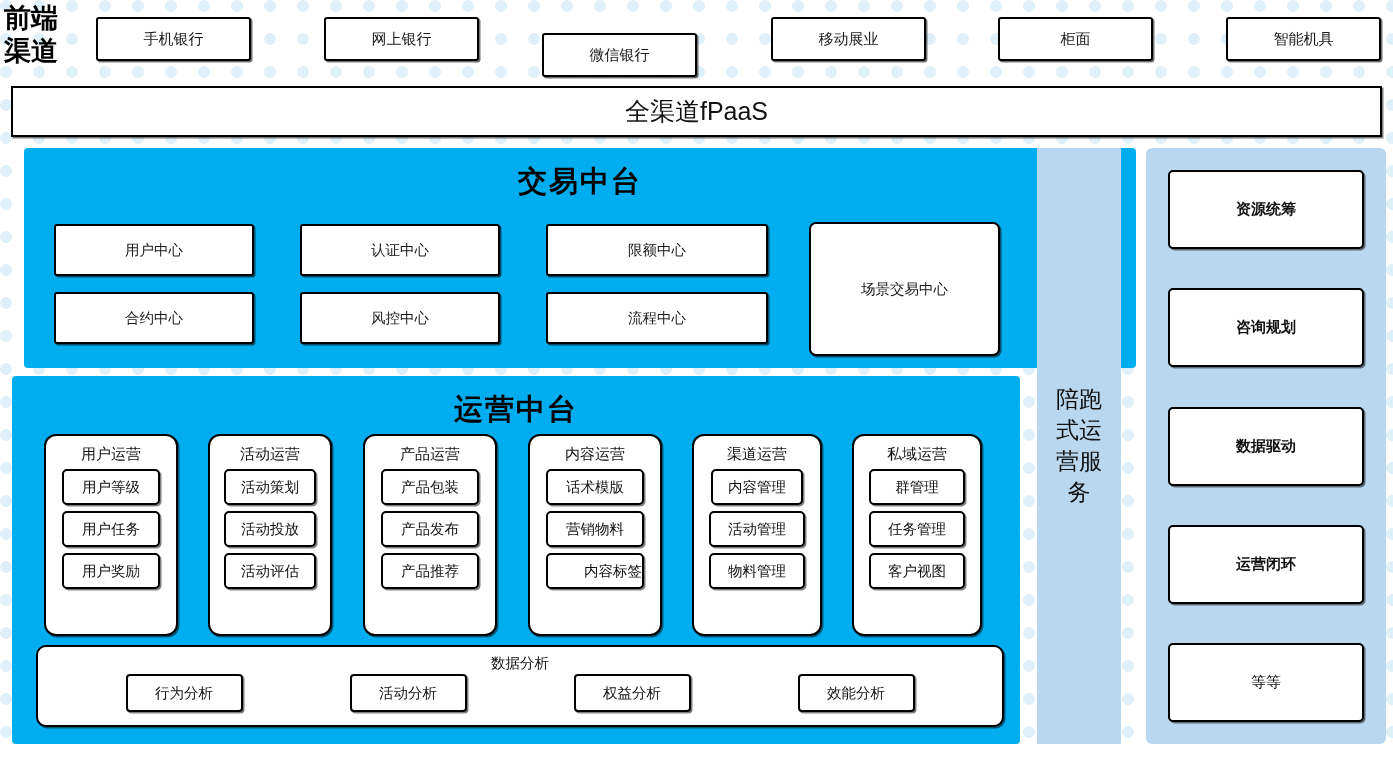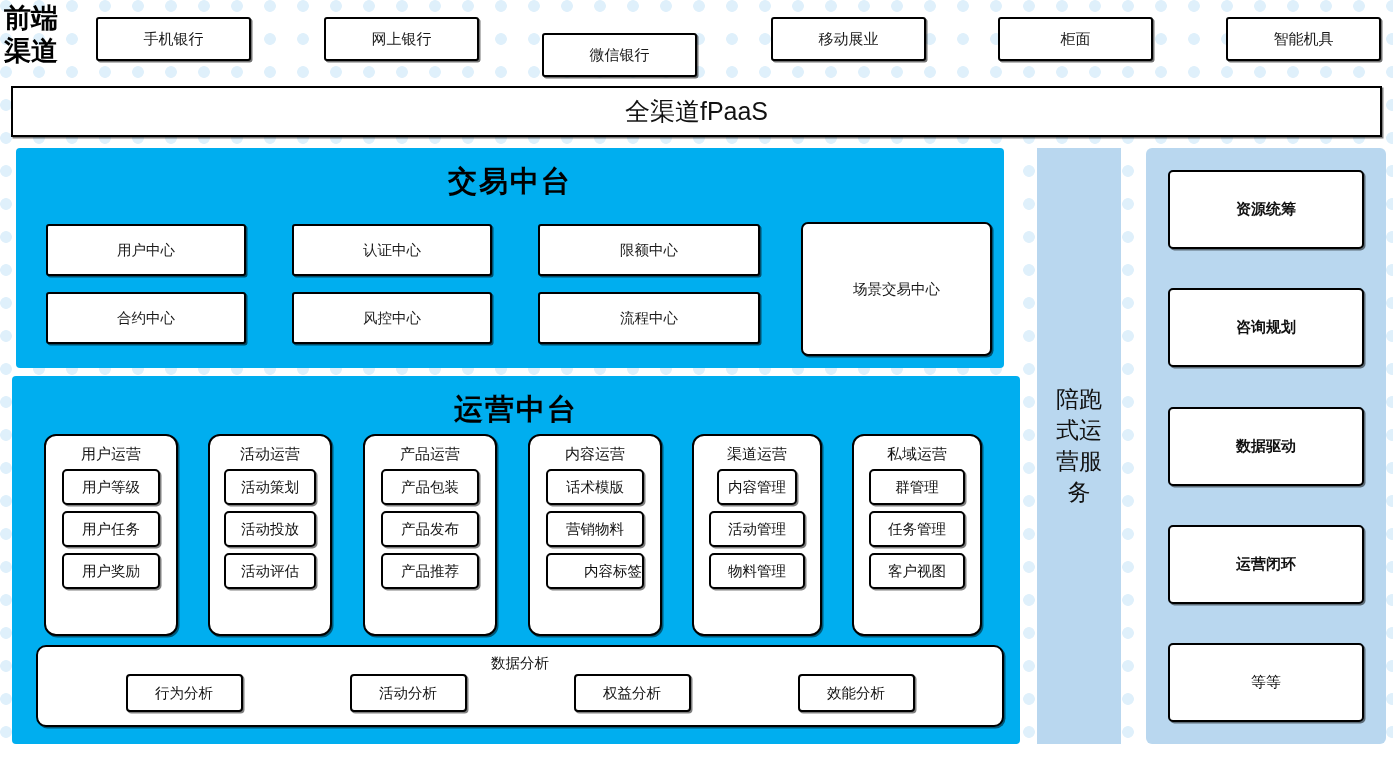--- a/index.html
+++ b/index.html
@@ -257,21 +257,21 @@
       </div>
       <div class="wbox chan-box" style="left: 1226px; width: 155px;">
         <span>智能机具</span>
       </div>
     </div>
 
   <div id="fpaas-bar">
     <span>全渠道fPaaS</span>
   </div>
 
-  <div class="blue-panel" id="tx-panel" style="left:16px; top:148px; width:988px; height:220px;">
+  <div class="blue-panel" id="tx-panel" style="left:24px; top:148px; width:1112px; height:220px;">
     <div class="panel-title" style="top:14px;">交易中台</div>
     <div id="tx-boxes">
         <div class="wbox tx-box" style="left: 30px; top: 76px; width: 200px;">
           <span>用户中心</span>
         </div>
         <div class="wbox tx-box" style="left: 276px; top: 76px; width: 200px;">
           <span>认证中心</span>
         </div>
         <div class="wbox tx-box" style="left: 522px; top: 76px; width: 222px;">
           <span>限额中心</span>
@@ -348,21 +348,21 @@
             <span>营销物料</span>
           </div>
           <div class="op-item" style="width: 98px; padding-left: 36px;">
             <span>内容标签</span>
           </div>
         </div>
       </div>
       <div class="op-col" style="left: 692px; width: 130px;">
         <div class="op-col-title">渠道运营</div>
         <div class="op-items">
-          <div class="op-item" style="width: 80px;">
+          <div class="op-item" style="width: 92px;">
             <span>内容管理</span>
           </div>
           <div class="op-item" style="width: 96px;">
             <span>活动管理</span>
           </div>
           <div class="op-item" style="width: 96px;">
             <span>物料管理</span>
           </div>
         </div>
       </div>

